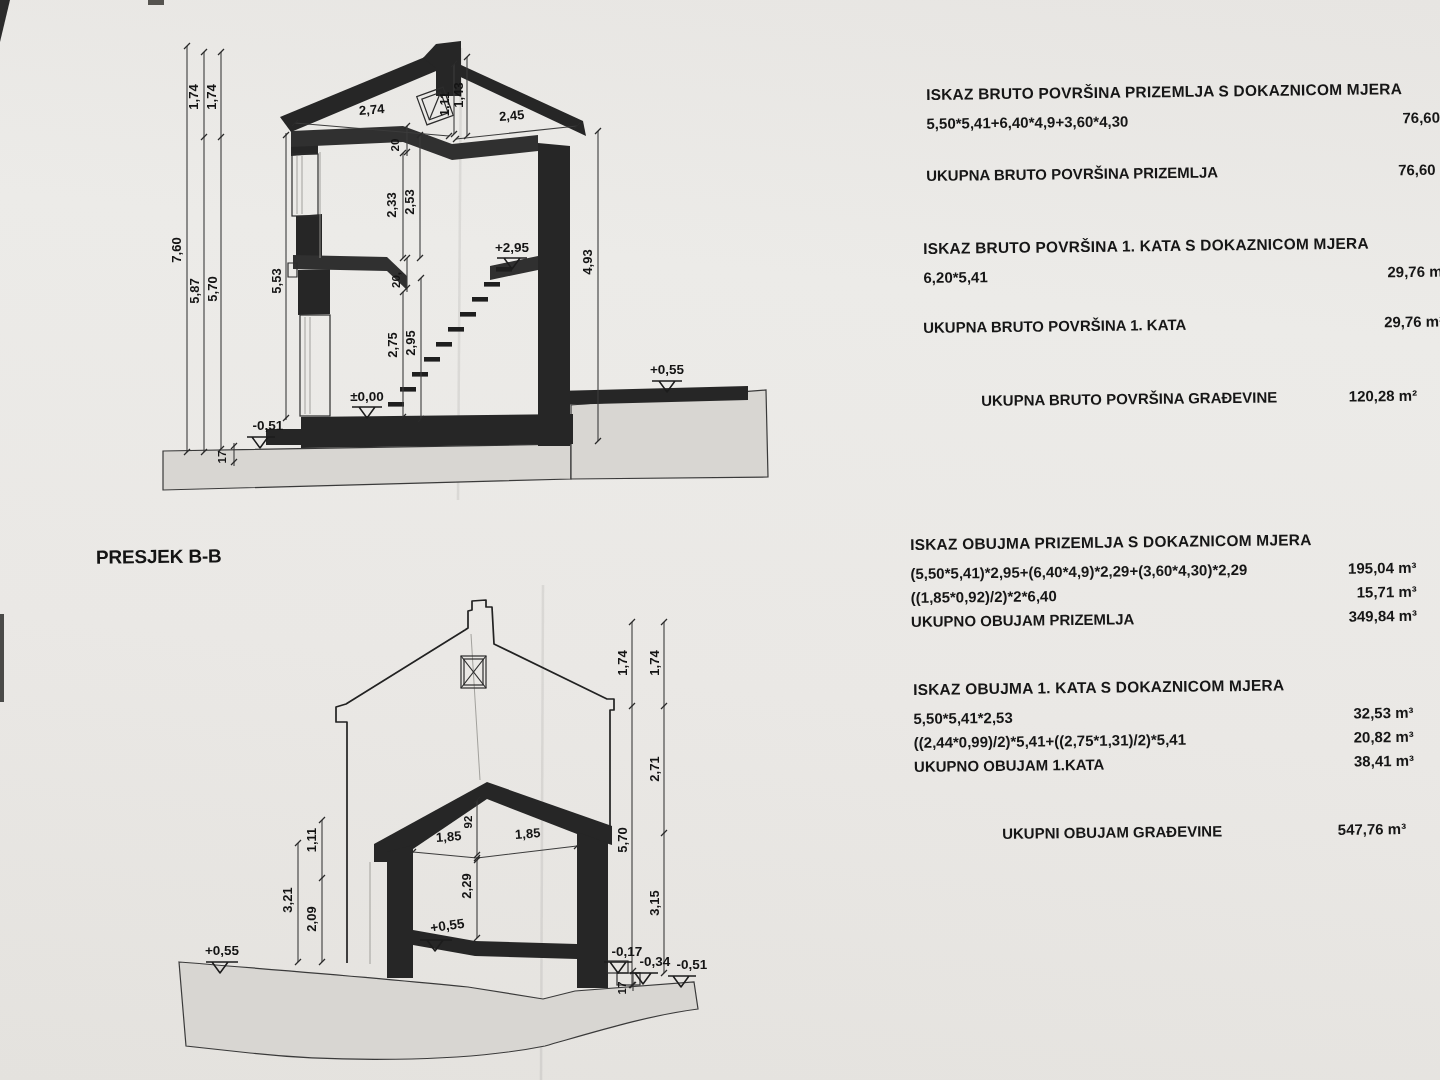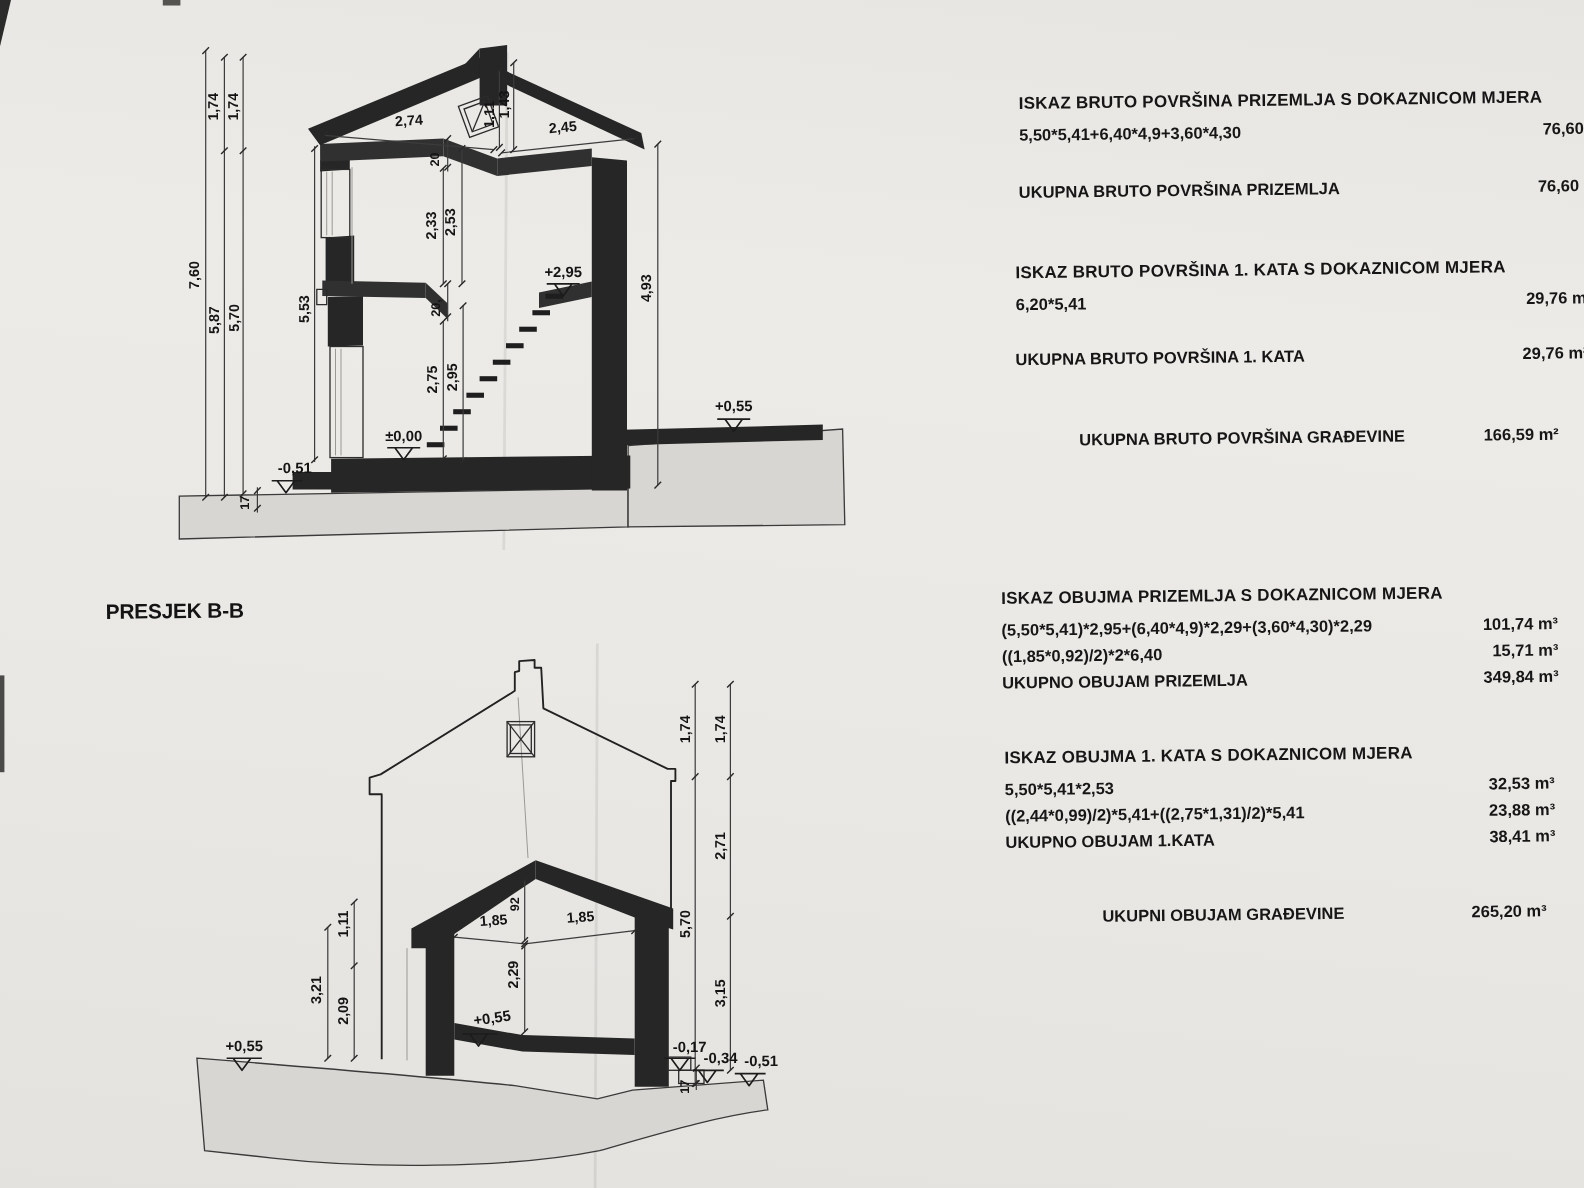--- a/index.html
+++ b/index.html
@@ -297,56 +297,56 @@
   <div class="calc" style="left:923px;top:316px;width:521px;">
     <div class="row tot">
       <span class="f">UKUPNA BRUTO POVRŠINA 1. KATA</span>
       <span class="v">29,76 m²</span>
     </div>
   </div>
 
   <div class="calc" style="left:981px;top:389px;width:436px;">
     <div class="row tot">
       <span class="f">UKUPNA BRUTO POVRŠINA GRAĐEVINE</span>
-      <span class="v">166,59 m²</span>
+      <span class="v">120,28 m²</span>
     </div>
   </div>
 
   <div class="calc" style="left:910px;top:536px;width:506px;">
     <div class="h">ISKAZ OBUJMA PRIZEMLJA S DOKAZNICOM MJERA</div>
     <div class="row">
       <span class="f">(5,50*5,41)*2,95+(6,40*4,9)*2,29+(3,60*4,30)*2,29</span>
-      <span class="v">101,74 m³</span>
+      <span class="v">195,04 m³</span>
     </div>
     <div class="row">
       <span class="f">((1,85*0,92)/2)*2*6,40</span>
       <span class="v">15,71 m³</span>
     </div>
     <div class="row tot">
       <span class="f">UKUPNO OBUJAM PRIZEMLJA</span>
       <span class="v">349,84 m³</span>
     </div>
   </div>
 
   <div class="calc" style="left:913px;top:681px;width:500px;">
     <div class="h">ISKAZ OBUJMA 1. KATA S DOKAZNICOM MJERA</div>
     <div class="row">
       <span class="f">5,50*5,41*2,53</span>
       <span class="v">32,53 m³</span>
     </div>
     <div class="row">
       <span class="f">((2,44*0,99)/2)*5,41+((2,75*1,31)/2)*5,41</span>
-      <span class="v">23,88 m³</span>
+      <span class="v">20,82 m³</span>
     </div>
     <div class="row tot">
       <span class="f">UKUPNO OBUJAM 1.KATA</span>
       <span class="v">38,41 m³</span>
     </div>
   </div>
 
   <div class="calc" style="left:1002px;top:822px;width:404px;">
     <div class="row tot">
       <span class="f">UKUPNI OBUJAM GRAĐEVINE</span>
-      <span class="v">265,20 m³</span>
+      <span class="v">547,76 m³</span>
     </div>
   </div>
 
 </div>
 
 </body></html>

